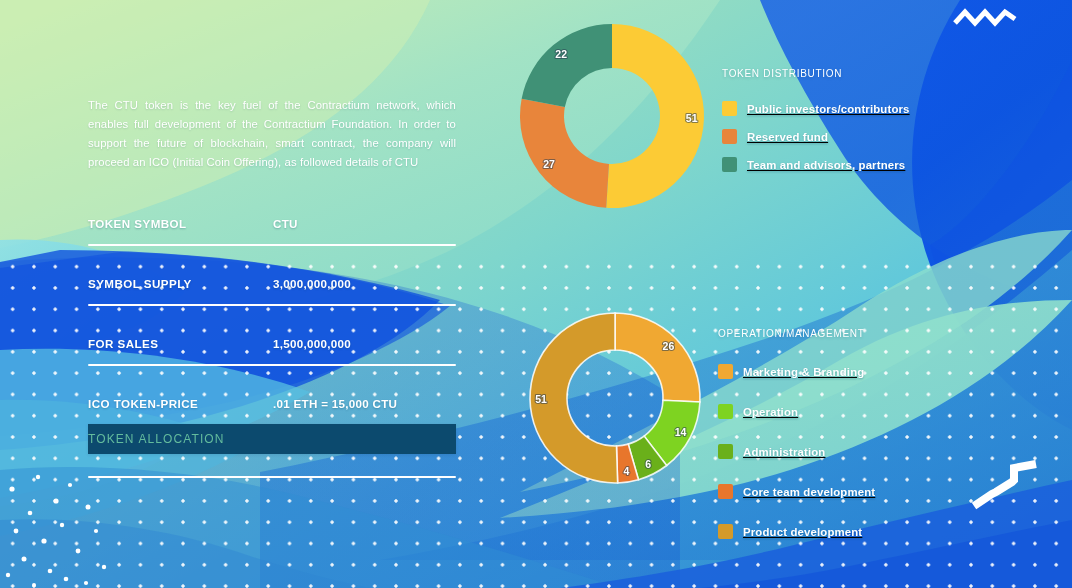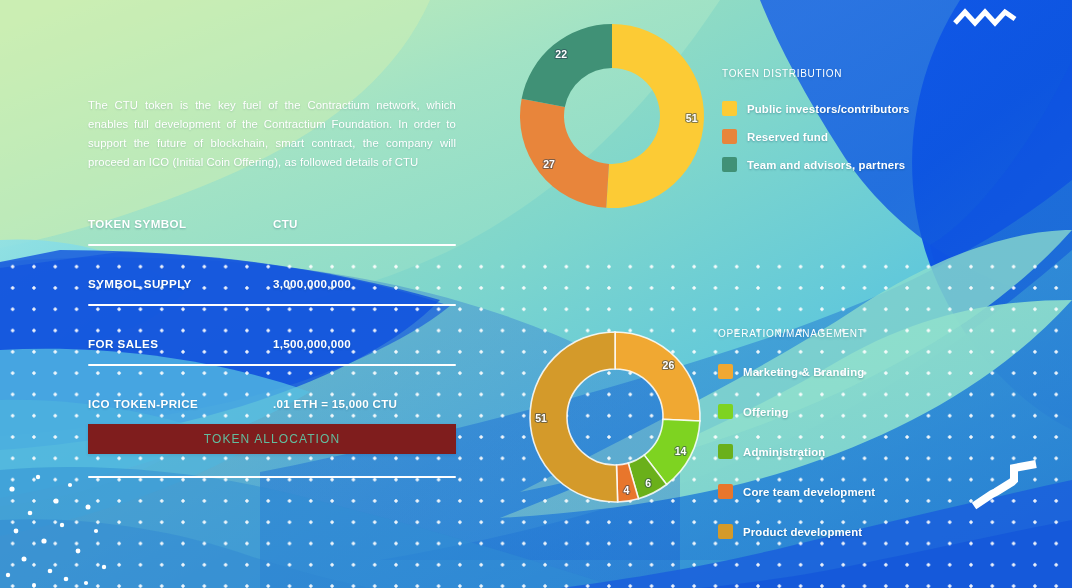--- a/index.html
+++ b/index.html
@@ -41,41 +41,41 @@
     white-space:nowrap;
   }
   .spec-value{
     position:absolute;left:185px;color:#ffffff;font-size:11.6px;font-weight:bold;
     letter-spacing:.3px;text-shadow:0 1px 2px rgba(0,60,90,.3);white-space:nowrap;
   }
   .spec-value.right{left:auto;right:0;}
   .rule{height:2px;background:#ffffff;margin:14px 0 20px 0;border-radius:1px;}
 
   .alloc-banner{
-    background:#7f1d1d;height:30px;display:flex;align-items:center;justify-content:center;
+    background:#0c4a6e;height:30px;display:flex;align-items:center;justify-content:flex-start;
     margin:14px 0 22px 0;box-shadow:0 1px 3px rgba(0,40,80,.12);
   }
   .alloc-banner span{
     color:#63bb9d;font-size:12px;letter-spacing:1.1px;font-weight:normal;
   }
 
   
   .chart-block{position:absolute;}
   #chart-top{left:505px;top:18px;}
-  #chart-bottom{left:528px;top:330px;}
+  #chart-bottom{left:528px;top:311px;}
 
   .legend-block{position:absolute;}
   #legend-top{left:722px;top:68px;width:300px;}
   #legend-bottom{left:718px;top:328px;width:310px;}
 
   .legend-title{
     color:#ffffff;font-size:10px;letter-spacing:.7px;margin-bottom:22px;
     text-shadow:0 1px 3px rgba(0,60,90,.25);white-space:nowrap;
   }
-  .legend-item{display:flex;align-items:center;margin-bottom:13px;}
+  .legend-item{display:flex;align-items:center;margin-bottom:13px;text-decoration:underline;}
   .legend-sw{width:15px;height:15px;border-radius:2px;margin-right:10px;flex:0 0 auto;}
   .legend-lb{
     color:#ffffff;font-size:11.4px;font-weight:bold;letter-spacing:.15px;
     text-shadow:0 1px 2px rgba(0,60,90,.35);white-space:nowrap;
   }
   #legend-bottom .legend-item{margin-bottom:10px;margin-top:25px;}
 
   .slice-label{
     font-size:10.5px;font-weight:bold;fill:#ffffff;
     paint-order:stroke;stroke:rgba(40,60,80,.55);stroke-width:2.2px;
@@ -288,21 +288,21 @@
   </div>
 
   <div class="legend-block" id="legend-bottom">
     <div class="legend-title">OPERATION/MANAGEMENT</div>
     <div class="legend-item">
       <span class="legend-sw" style="background:#f0a832"></span>
       <span class="legend-lb">Marketing &amp; Branding</span>
     </div>
     <div class="legend-item">
       <span class="legend-sw" style="background:#7ed321"></span>
-      <span class="legend-lb">Offering</span>
+      <span class="legend-lb">Operation</span>
     </div>
     <div class="legend-item">
       <span class="legend-sw" style="background:#6ab01a"></span>
       <span class="legend-lb">Administration</span>
     </div>
     <div class="legend-item">
       <span class="legend-sw" style="background:#e8762c"></span>
       <span class="legend-lb">Core team development</span>
     </div>
     <div class="legend-item">

